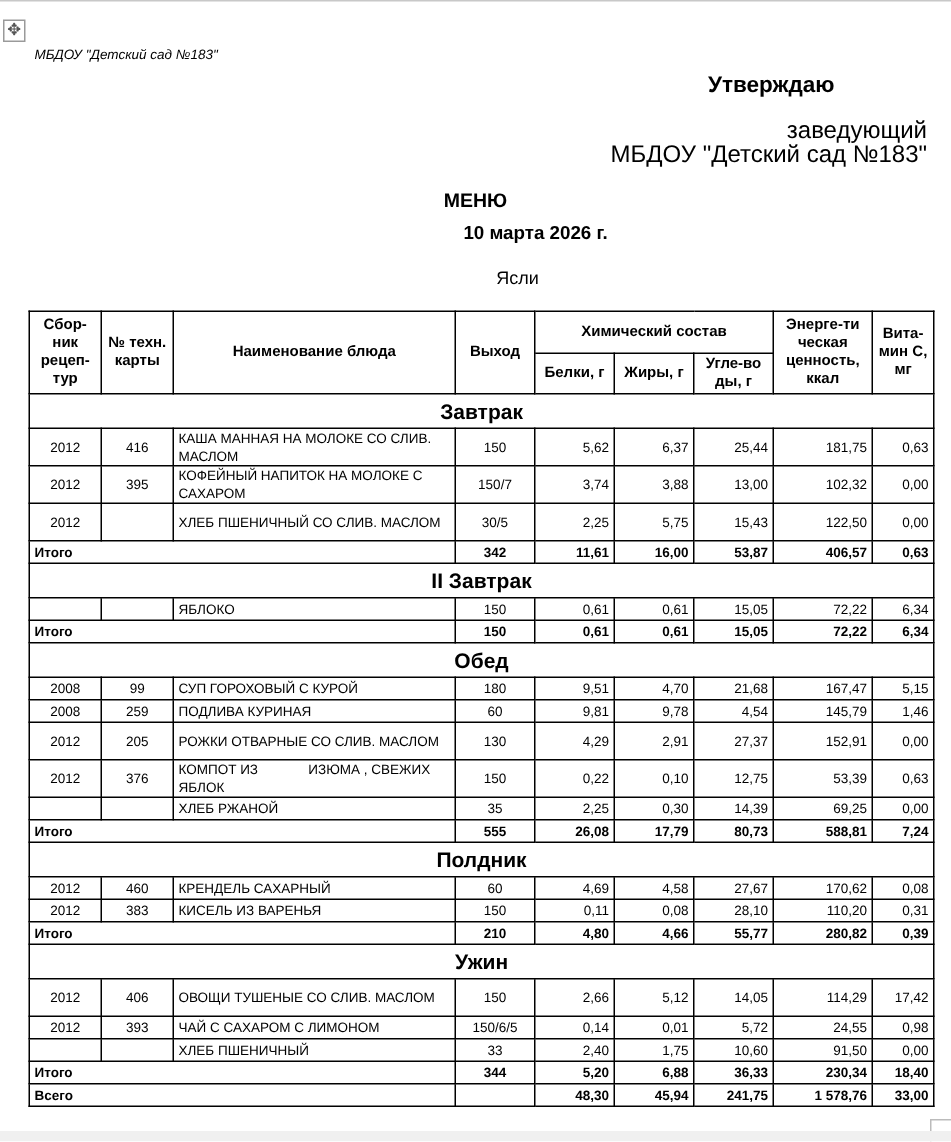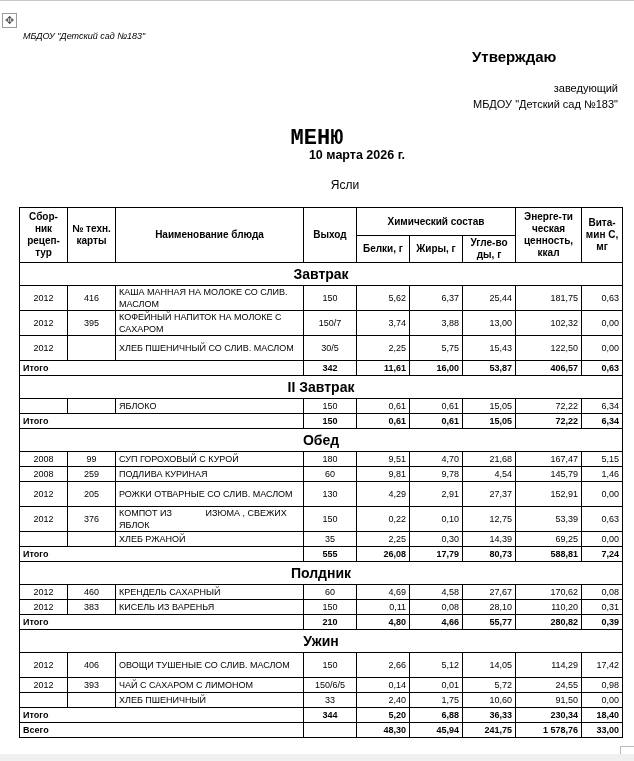--- a/index.html
+++ b/index.html
@@ -3,24 +3,24 @@
 <meta charset="utf-8">
 <style>
   html, body { margin:0; padding:0; }
   body { width:634px; height:761px; background:#ffffff; position:relative; overflow:hidden;
          font-family:"Liberation Sans", sans-serif; color:#000; }
   .topline { position:absolute; left:0; top:0; width:634px; height:1px; background:#c8c8c8; }
   .move-handle { position:absolute; left:2px; top:13px; width:15px; height:15px; border:1px solid #9a9a9a;
                  box-sizing:border-box; background:#fff; font-size:11px; line-height:13px; text-align:center; color:#555; }
   .org { position:absolute; left:23px; top:31px; font-size:9px; font-style:italic; }
   .approve { position:absolute; left:472px; top:48px; font-size:15px; font-weight:bold; }
-  .signer { position:absolute; right:16px; top:80px; font-size:11px; text-align:right; line-height:16px; }
+  .signer { position:absolute; right:16px; top:80px; font-size:16px; text-align:right; line-height:16px; }
   .signer .line { display:inline-block; width:80px; border-bottom:1px solid #000; margin-right:3px; height:10px; vertical-align:baseline; }
   .title { position:absolute; left:0; width:634px; text-align:center; }
-  .t-menu { top:126px; font-family:Liberation Mono, monospace; font-weight:bold; font-size:22px; }
+  .t-menu { top:126px; font-family:Liberation Sans, sans-serif; font-weight:bold; font-size:13px; }
   .t-date { top:148px; font-weight:bold; font-size:12.5px;padding-left:40px; }
   .t-group { top:178px; font-weight:normal; font-size:12px;margin-left:28px; }
   table.menu { position:absolute; left:19px; top:207px; border-collapse:collapse; table-layout:fixed; width:603px; }
   table.menu td, table.menu th { border:1px solid #000; font-size:9px; padding:0 3px; overflow:hidden; }
   table.menu th { font-weight:bold; font-size:10px; text-align:center; line-height:12px; }
   .c { text-align:center; }
   .r { text-align:right; }
   .l { text-align:left; }
   tr.meal td { font-size:14px; font-weight:bold; text-align:center; height:22px; }
   tr.row1 td { height:14px; line-height:14px; }

